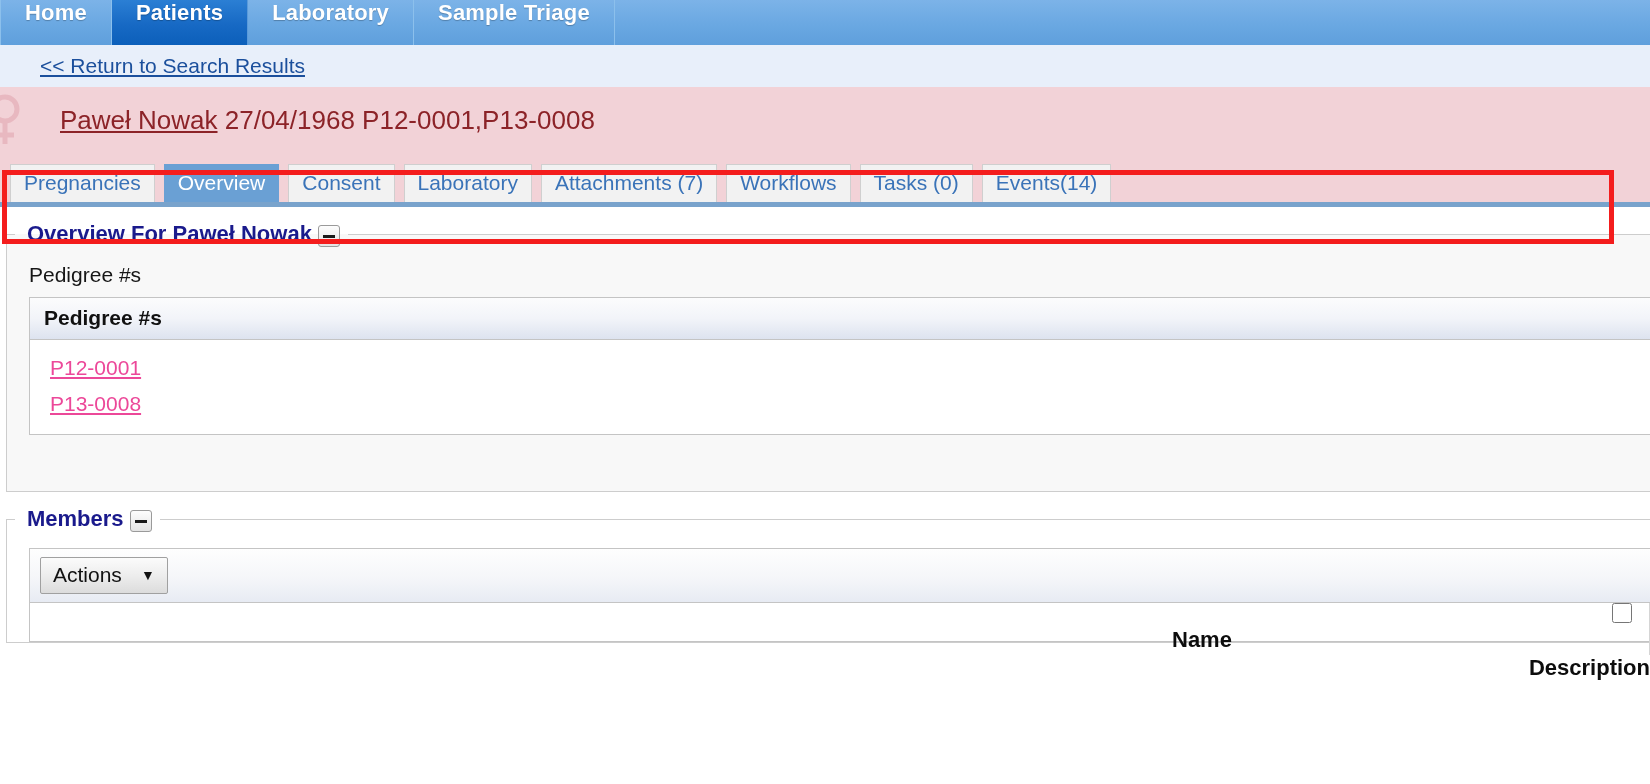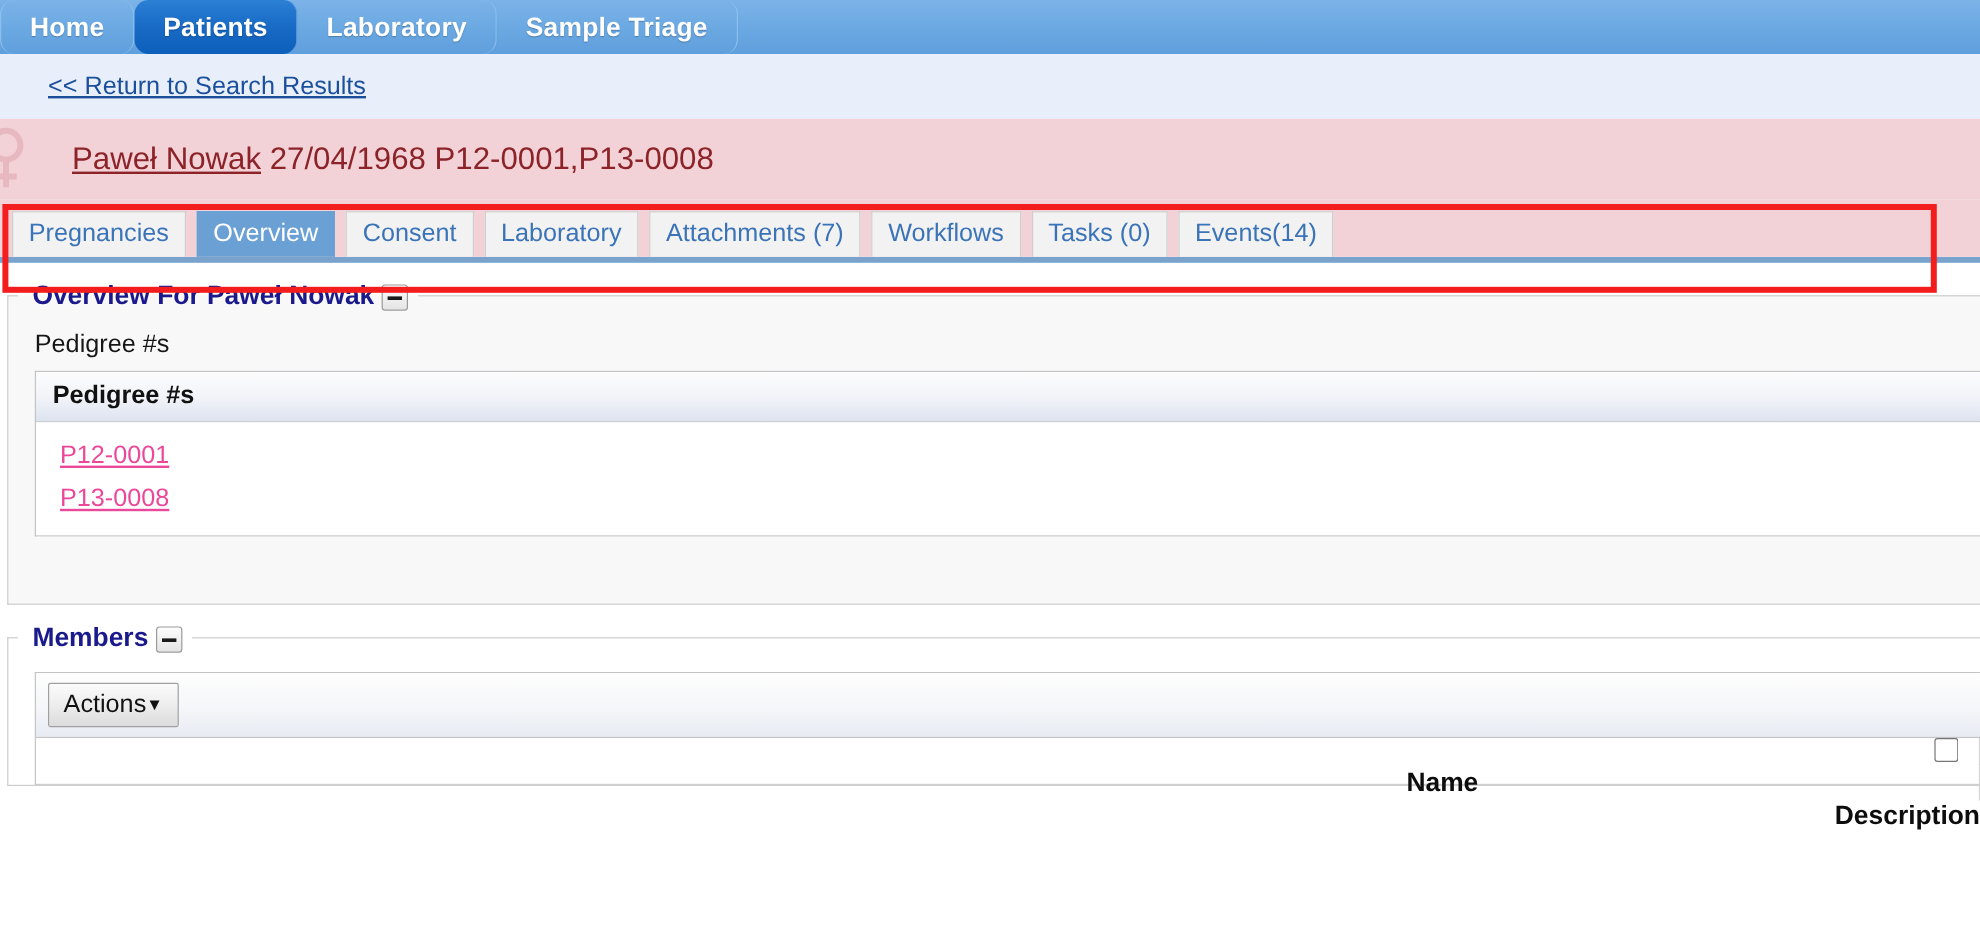--- a/index.html
+++ b/index.html
@@ -15,42 +15,41 @@
   
   .nav-bar {
     height: 45px;
     background: linear-gradient(to bottom, #7cb3e8 0%, #6aa8e2 55%, #5f9fdc 100%);
     display: flex;
     align-items: stretch;
     position: relative;
   }
   .nav-item {
     display: flex;
-    align-items: center;
+    align-items: flex-start;
     padding: 0 24px;
     color: #ffffff;
     font-size: 22px;
     font-weight: bold;
     letter-spacing: 0.2px;
     text-shadow: 0 1px 1px rgba(0,0,0,0.25);
     border-right: 1px solid #8cc0ec;
     cursor: pointer;
     user-select: none;
-    border-radius: 12px;
   }
   .nav-item:first-child { border-left: 1px solid #8cc0ec; }
   .nav-item.active {
     background: linear-gradient(to bottom, #2b7fd4 0%, #1769c4 55%, #0c5fba 100%);
     border-right: 1px solid #5a9ada;
   }
   .nav-filler { flex: 1; }
 
   
   .return-bar {
-    height: 54px;
+    height: 42px;
     background: #e8effa;
     display: flex;
     align-items: center;
     padding-left: 40px;
   }
   .return-link {
     color: #1b4f9c;
     font-size: 21px;
     text-decoration: underline;
     cursor: pointer;
@@ -223,21 +222,21 @@
   .actions-btn {
     background: linear-gradient(to bottom, #fbfbfb 0%, #ededed 50%, #dcdcdc 100%);
     border: 1px solid #a0a0a0;
     border-radius: 2px;
     font-size: 21px;
     color: #111111;
     padding: 5px 12px 6px 12px;
     cursor: pointer;
     display: inline-flex;
     align-items: center;
-    gap: 0;
+    gap: 19px;
     font-family: "Liberation Sans", sans-serif;
   }
   .caret { font-size: 14px; line-height: 1; }
 
   .members-head {
     display: flex;
     align-items: flex-end;
     background: #ffffff;
     height: 38px;
     flex-direction: column;

